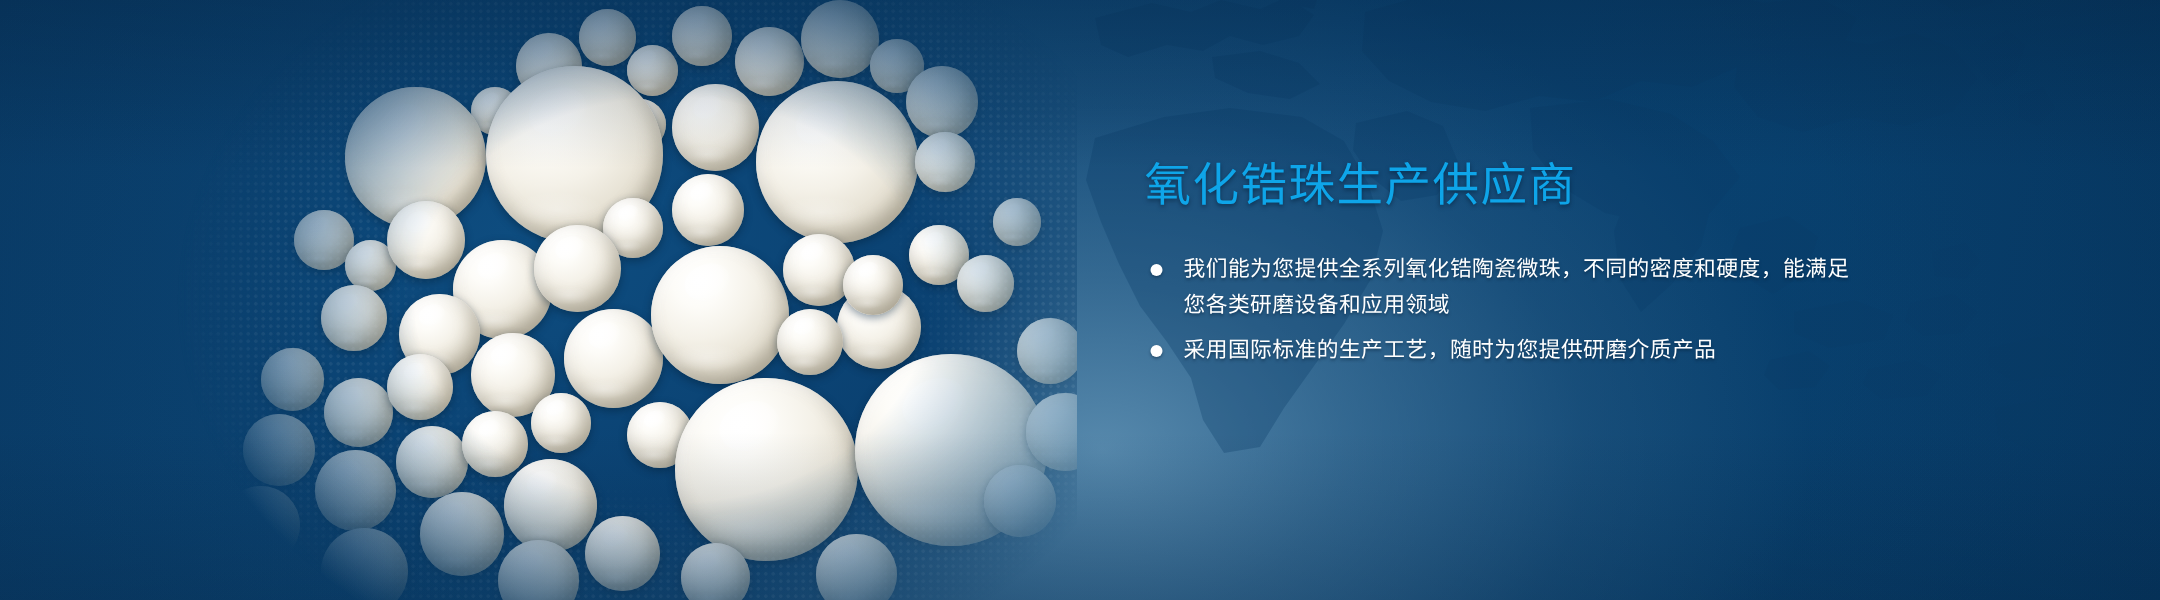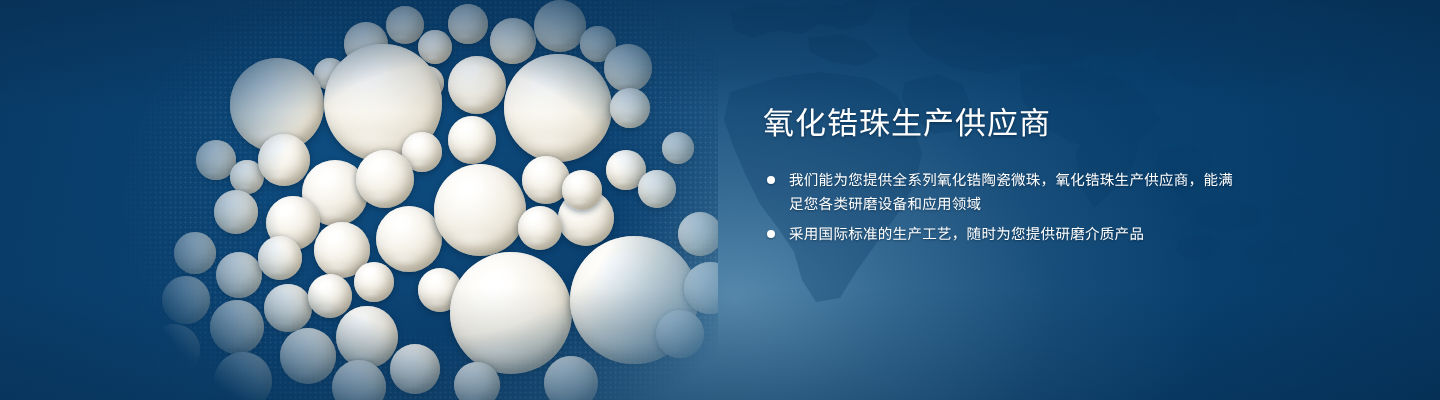--- a/index.html
+++ b/index.html
@@ -128,21 +128,21 @@
     position: absolute;
     left: 763px;
     top: 104px;
     width: 470px;
   }
   .headline {
     margin: 0;
     font-size: 31px;
     line-height: 40px;
     font-weight: 400;
-    color: #ffffff;
+    color: #0ea5e9;
     letter-spacing: 1px;
     text-shadow: 0 1px 3px rgba(2,26,48,0.55);
     white-space: nowrap;
   }
   .bullets {
     list-style: none;
     margin: 24px 0 0 0;
     padding: 0;
   }
   .bullet {
@@ -286,21 +286,21 @@
 
   <div class="bg-vignette"></div>
   <div class="bg-topshade"></div>
 
   <div class="content">
     <h1 class="headline">氧化锆珠生产供应商</h1>
 
     <ul class="bullets">
       <li class="bullet">
         <span class="dot"></span>
-        <span>我们能为您提供全系列氧化锆陶瓷微珠，氧化锆珠生产供应商，能满足您各类研磨设备和应用领域</span>
+        <span>我们能为您提供全系列氧化锆陶瓷微珠，不同的密度和硬度，能满足您各类研磨设备和应用领域</span>
       </li>
       <li class="bullet">
         <span class="dot"></span>
         <span>采用国际标准的生产工艺，随时为您提供研磨介质产品</span>
       </li>
     </ul>
   </div>
 
 </div>
 

